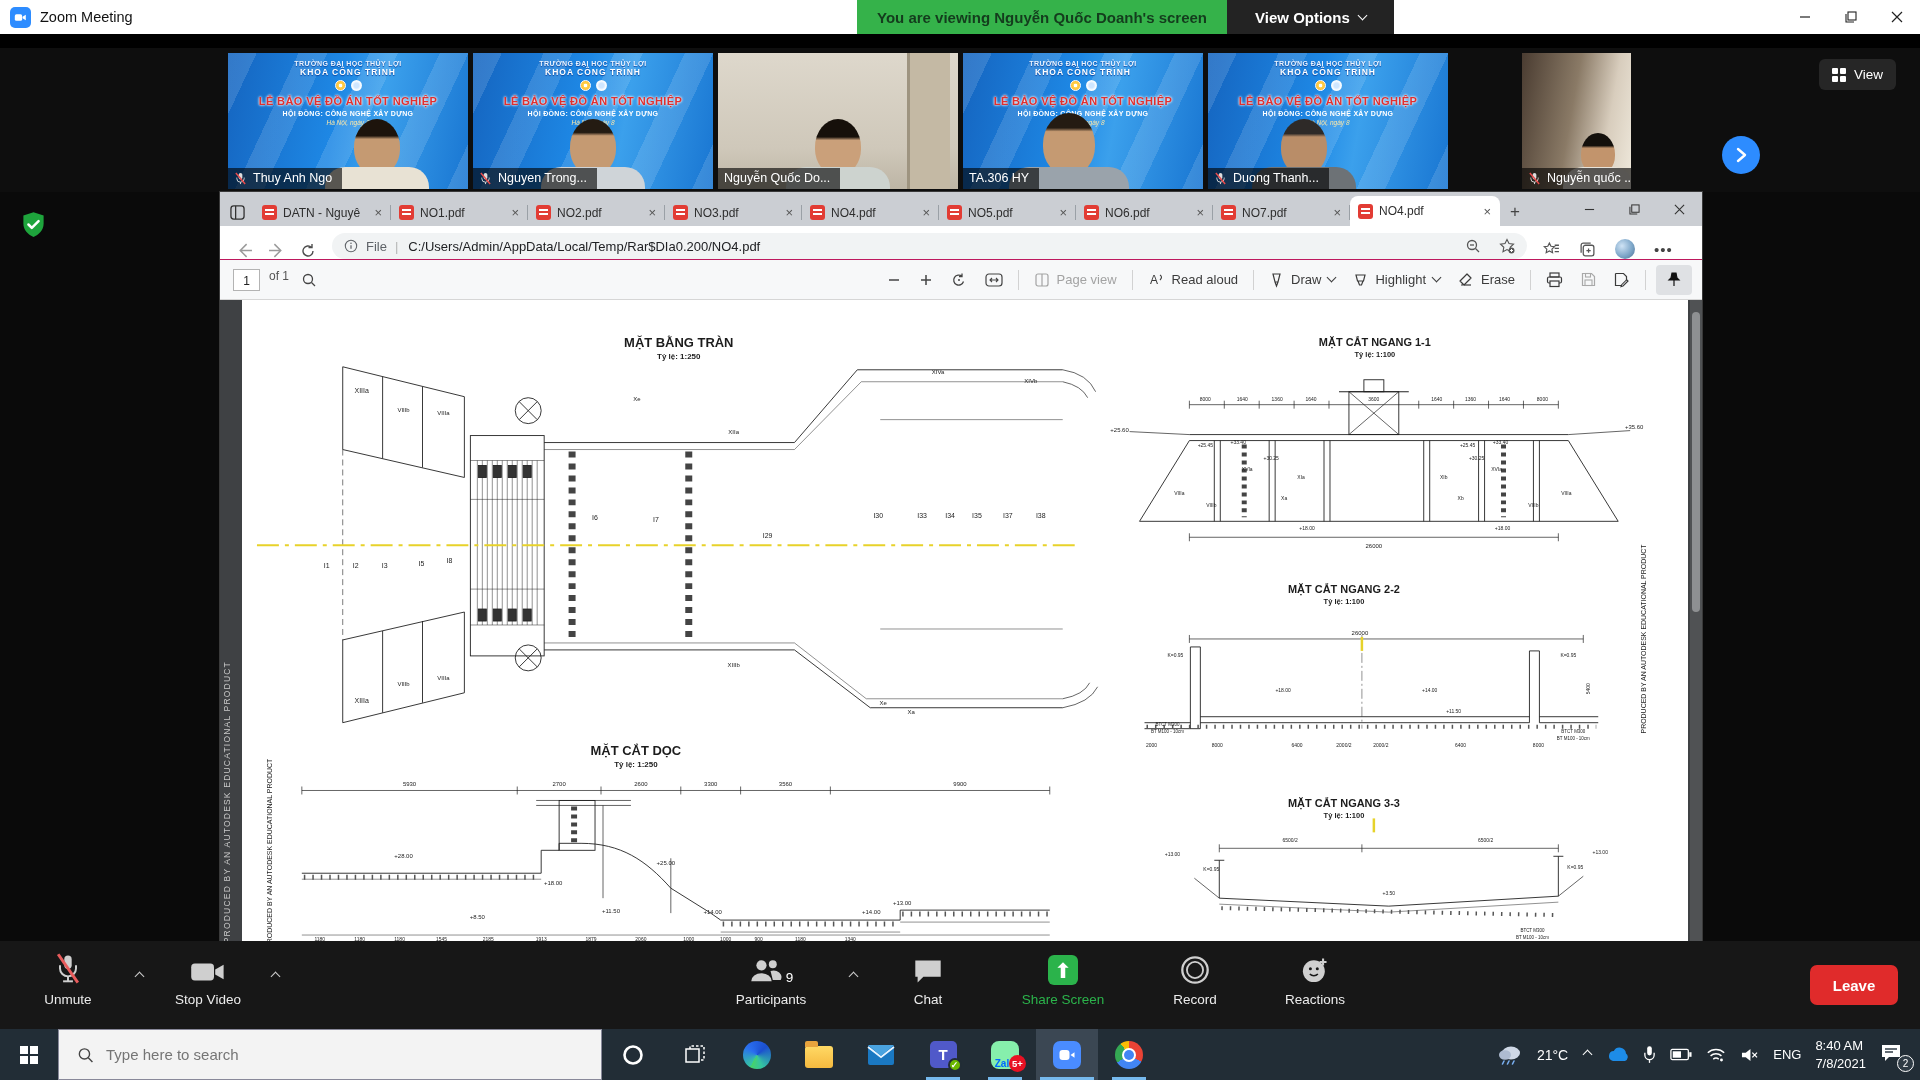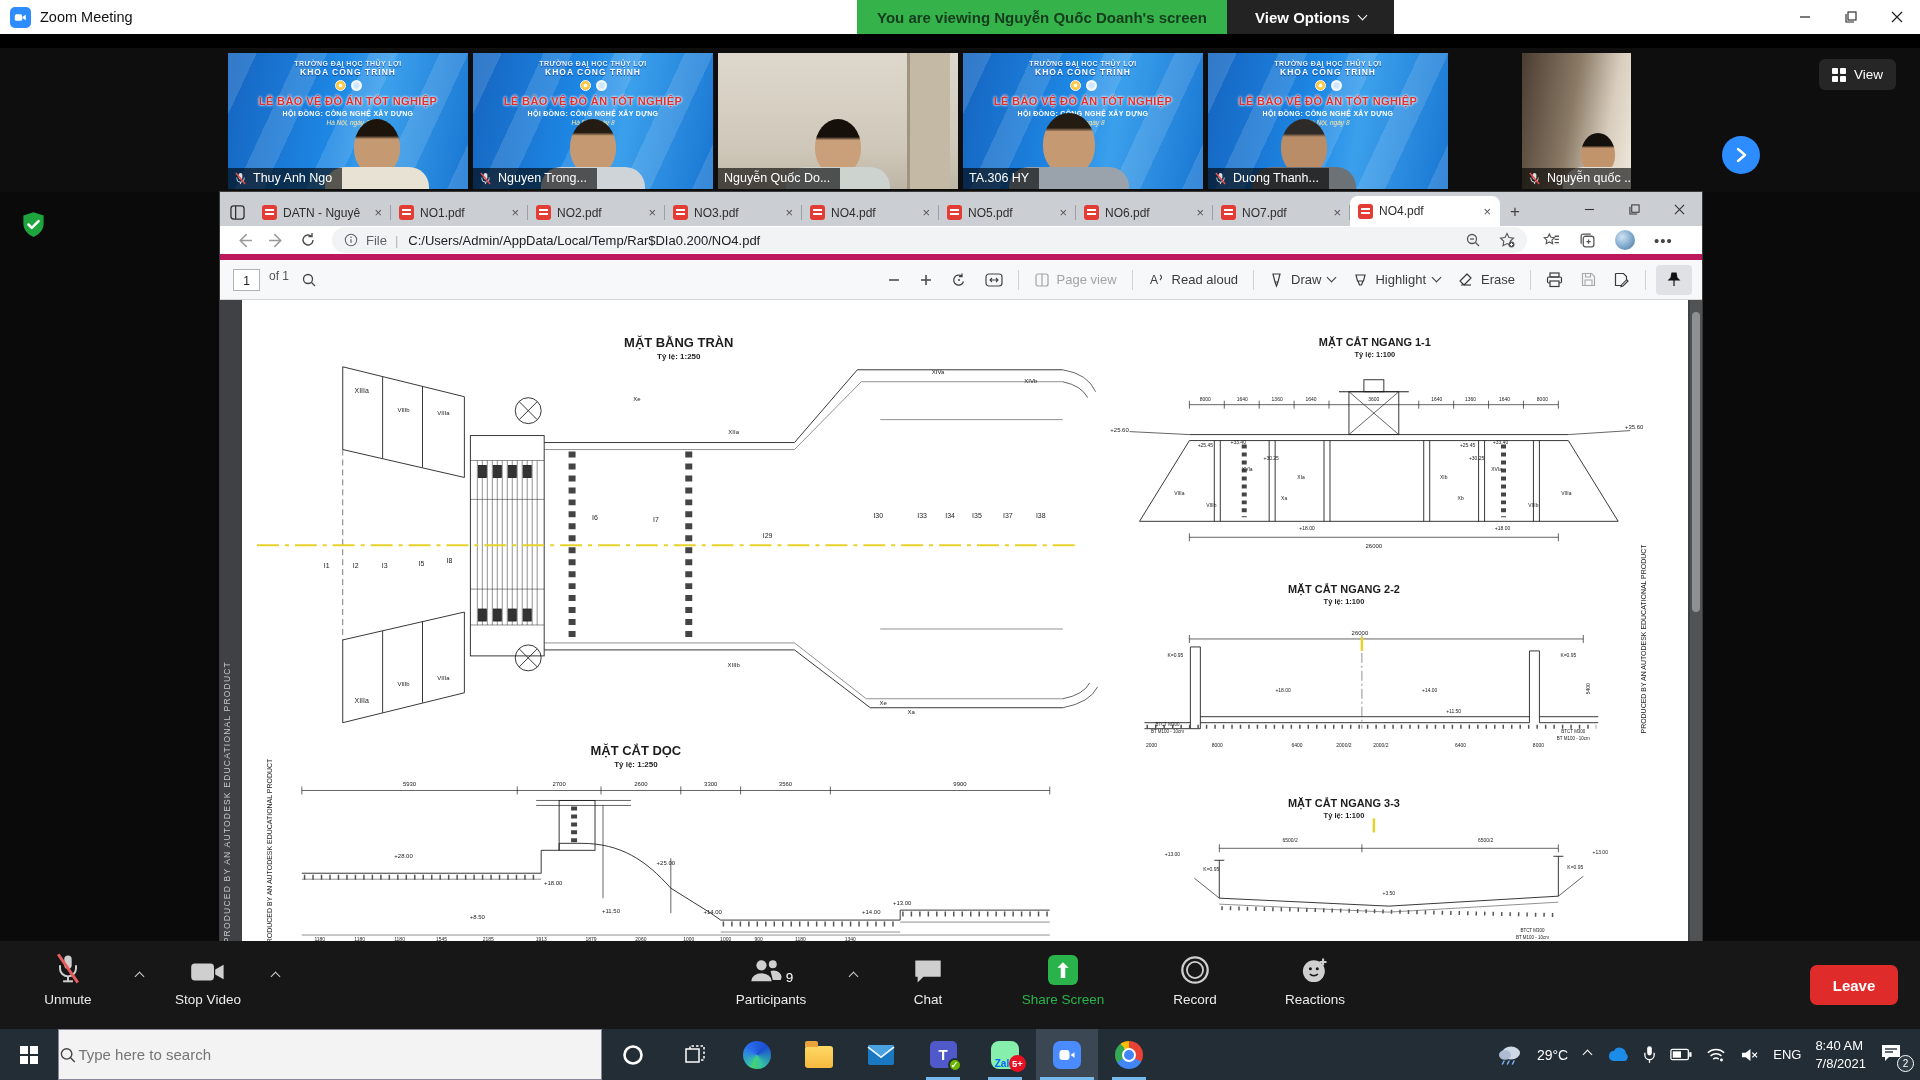--- a/index.html
+++ b/index.html
@@ -53,21 +53,21 @@
   .tab{width:137px;height:27px;display:flex;align-items:center;gap:6px;padding:0 4px 0 8px;font-size:12px;color:#2e2e2e;position:relative}
   .tab:not(.active):after{content:"";position:absolute;right:0;top:6px;bottom:6px;width:1px;background:#9aa0a6}
   .tab.active{background:#fff;border-radius:8px 8px 0 0;height:30px;width:150px;z-index:2}
   .tab-label{flex:1;white-space:nowrap;overflow:hidden}
   .tab-close{color:#555;font-size:13px;padding:0 5px}
   .pdf-ic{width:15px;height:15px;flex:0 0 15px;border-radius:3px;background:#e23c34;position:relative}
   .pdf-ic:after{content:"";position:absolute;left:3px;right:3px;top:4px;height:2px;background:#fff;box-shadow:0 4px 0 #fff}
   .newtab{width:30px;height:28px;display:flex;align-items:center;justify-content:center;color:#444;font-size:17px}
   .bwin{position:absolute;right:0;top:0;height:34px;display:flex}
   .bwc{width:45px;display:flex;align-items:center;justify-content:center;color:#333}
-  .addrbar{height:34px;background:#fff;display:flex;align-items:center;border-bottom:6px solid #be185d}
+  .addrbar{height:34px;background:#fff;display:flex;align-items:flex-end;border-bottom:1px solid #be185d}
   .nav-ic{width:32px;display:flex;justify-content:center;color:#9a9a9a}
   .nav-ic.dark{color:#4d4d4d}
   .pill{width:1195px;height:26px;background:#f1f3f4;border-radius:14px;display:flex;align-items:center;padding:0 12px;margin-left:8px;font-size:13px;color:#202124}
   .pill .scheme{color:#5f6368;margin:0 8px}
   .pill .sep{color:#b5b5b5;margin-right:10px}
   .pill-right{margin-left:auto;display:flex;gap:18px;color:#555}
   .addr-icons{display:flex;align-items:center;gap:19px;margin-left:16px;color:#555}
   .avatar{width:20px;height:20px;border-radius:50%;background:radial-gradient(circle at 35% 35%,#cfe3f5,#7ea7c9 55%,#4c6f93)}
   .dots{font-size:15px;letter-spacing:1px;color:#444}
 
@@ -98,21 +98,21 @@
   .share-ic{width:30px;height:30px;border-radius:6px;background:var(--share-green);display:flex;align-items:center;justify-content:center}
   .green-label{color:var(--share-green)}
   .pcount{font-size:13.5px;color:#fff;margin-left:3px;vertical-align:top}
   .leave-btn{position:absolute;right:22px;top:24px;width:88px;height:40px;background:var(--leave-red);border:none;border-radius:7px;color:#fff;font-size:15px;font-weight:bold;font-family:inherit}
 
   
   .taskbar{position:absolute;left:0;right:0;top:1029px;height:51px;background:#222d36;display:flex;align-items:stretch;z-index:40;color:#fff}
   .tb-start{width:58px;display:flex;align-items:center;justify-content:center}
   .winlogo{display:grid;grid-template-columns:8px 8px;grid-template-rows:8px 8px;gap:2px}
   .winlogo i{background:#fff}
-  .tb-search{width:544px;background:#f3f3f3;display:flex;align-items:center;padding:0 0;border:1px solid #889}
+  .tb-search{width:544px;background:#f3f3f3;display:flex;align-items:center;padding:0 18px;gap:10px;border:1px solid #889}
   .tb-search input{border:none;outline:none;background:transparent;font-size:15px;color:#444;font-family:inherit;width:100%}
   .tb-ic{width:62px;display:flex;align-items:center;justify-content:center;position:relative}
   .tb-ic.running:after{content:"";position:absolute;bottom:0;left:14px;right:14px;height:3px;background:var(--taskbar-underline)}
   .tb-ic.appactive{background:#3b4753}
   .tb-ic.appactive:after{left:4px;right:4px}
   .edge-ic{width:28px;height:28px;border-radius:50%;background:conic-gradient(from 210deg,#35c4a2,#2a6ff0,#1b4fd0 55%,#35c4a2 85%,#46d369)}
   .folder-ic{width:28px;height:22px;background:linear-gradient(#ffd965,#f5b93f);border-radius:3px;position:relative;margin-top:4px}
   .folder-ic:before{content:"";position:absolute;top:-5px;left:0;width:13px;height:6px;background:#e8a33d;border-radius:2px 2px 0 0}
   .teams-ic{width:27px;height:27px;background:#5059c9;border-radius:5px;color:#fff;font-weight:bold;font-size:15px;display:flex;align-items:center;justify-content:center;position:relative}
   .teams-check{position:absolute;right:-5px;bottom:-4px;width:14px;height:14px;border-radius:50%;background:#6bb700;color:#fff;font-size:9px;display:flex;align-items:center;justify-content:center;border:2px solid #222d36}
@@ -944,21 +944,21 @@
     <div class="tb-ic running">
         <span class="chrome-ic"></span>
       </div>
 
     <div class="tray">
       <svg width="26" height="24" viewBox="0 0 26 24">
           <ellipse cx="14" cy="10" rx="9" ry="6.5" fill="#cfd8e6"></ellipse>
           <ellipse cx="8" cy="12" rx="6" ry="4.8" fill="#aebbd1"></ellipse>
           <path d="M7 18l-1.5 3M12 18l-1.5 3M17 18l-1.5 3" stroke="#79aef0" stroke-width="1.6" stroke-linecap="round"></path>
         </svg>
-      <span>29°C</span>
+      <span>21°C</span>
       <span class="chev up" style="border-color:#fff;margin:0 2px"></span>
       <svg width="22" height="15" viewBox="0 0 22 15">
           <path d="M6 14a5 5 0 0 1 .8-9.9A6.5 6.5 0 0 1 19 6.5 4.3 4.3 0 0 1 18 14z" fill="#1d8ce8"></path>
         </svg>
       <svg width="13" height="19" viewBox="0 0 14 20">
           <rect x="4.5" y="1" width="5" height="10" rx="2.5" fill="#fff"></rect>
           <path d="M2 8v2.5a5 5 0 0 0 10 0V8" fill="none" stroke="#fff" stroke-width="1.4"></path>
           <line x1="7" y1="16" x2="7" y2="19" stroke="#fff" stroke-width="1.4"></line>
         </svg>
       <svg width="22" height="13" viewBox="0 0 24 13">

